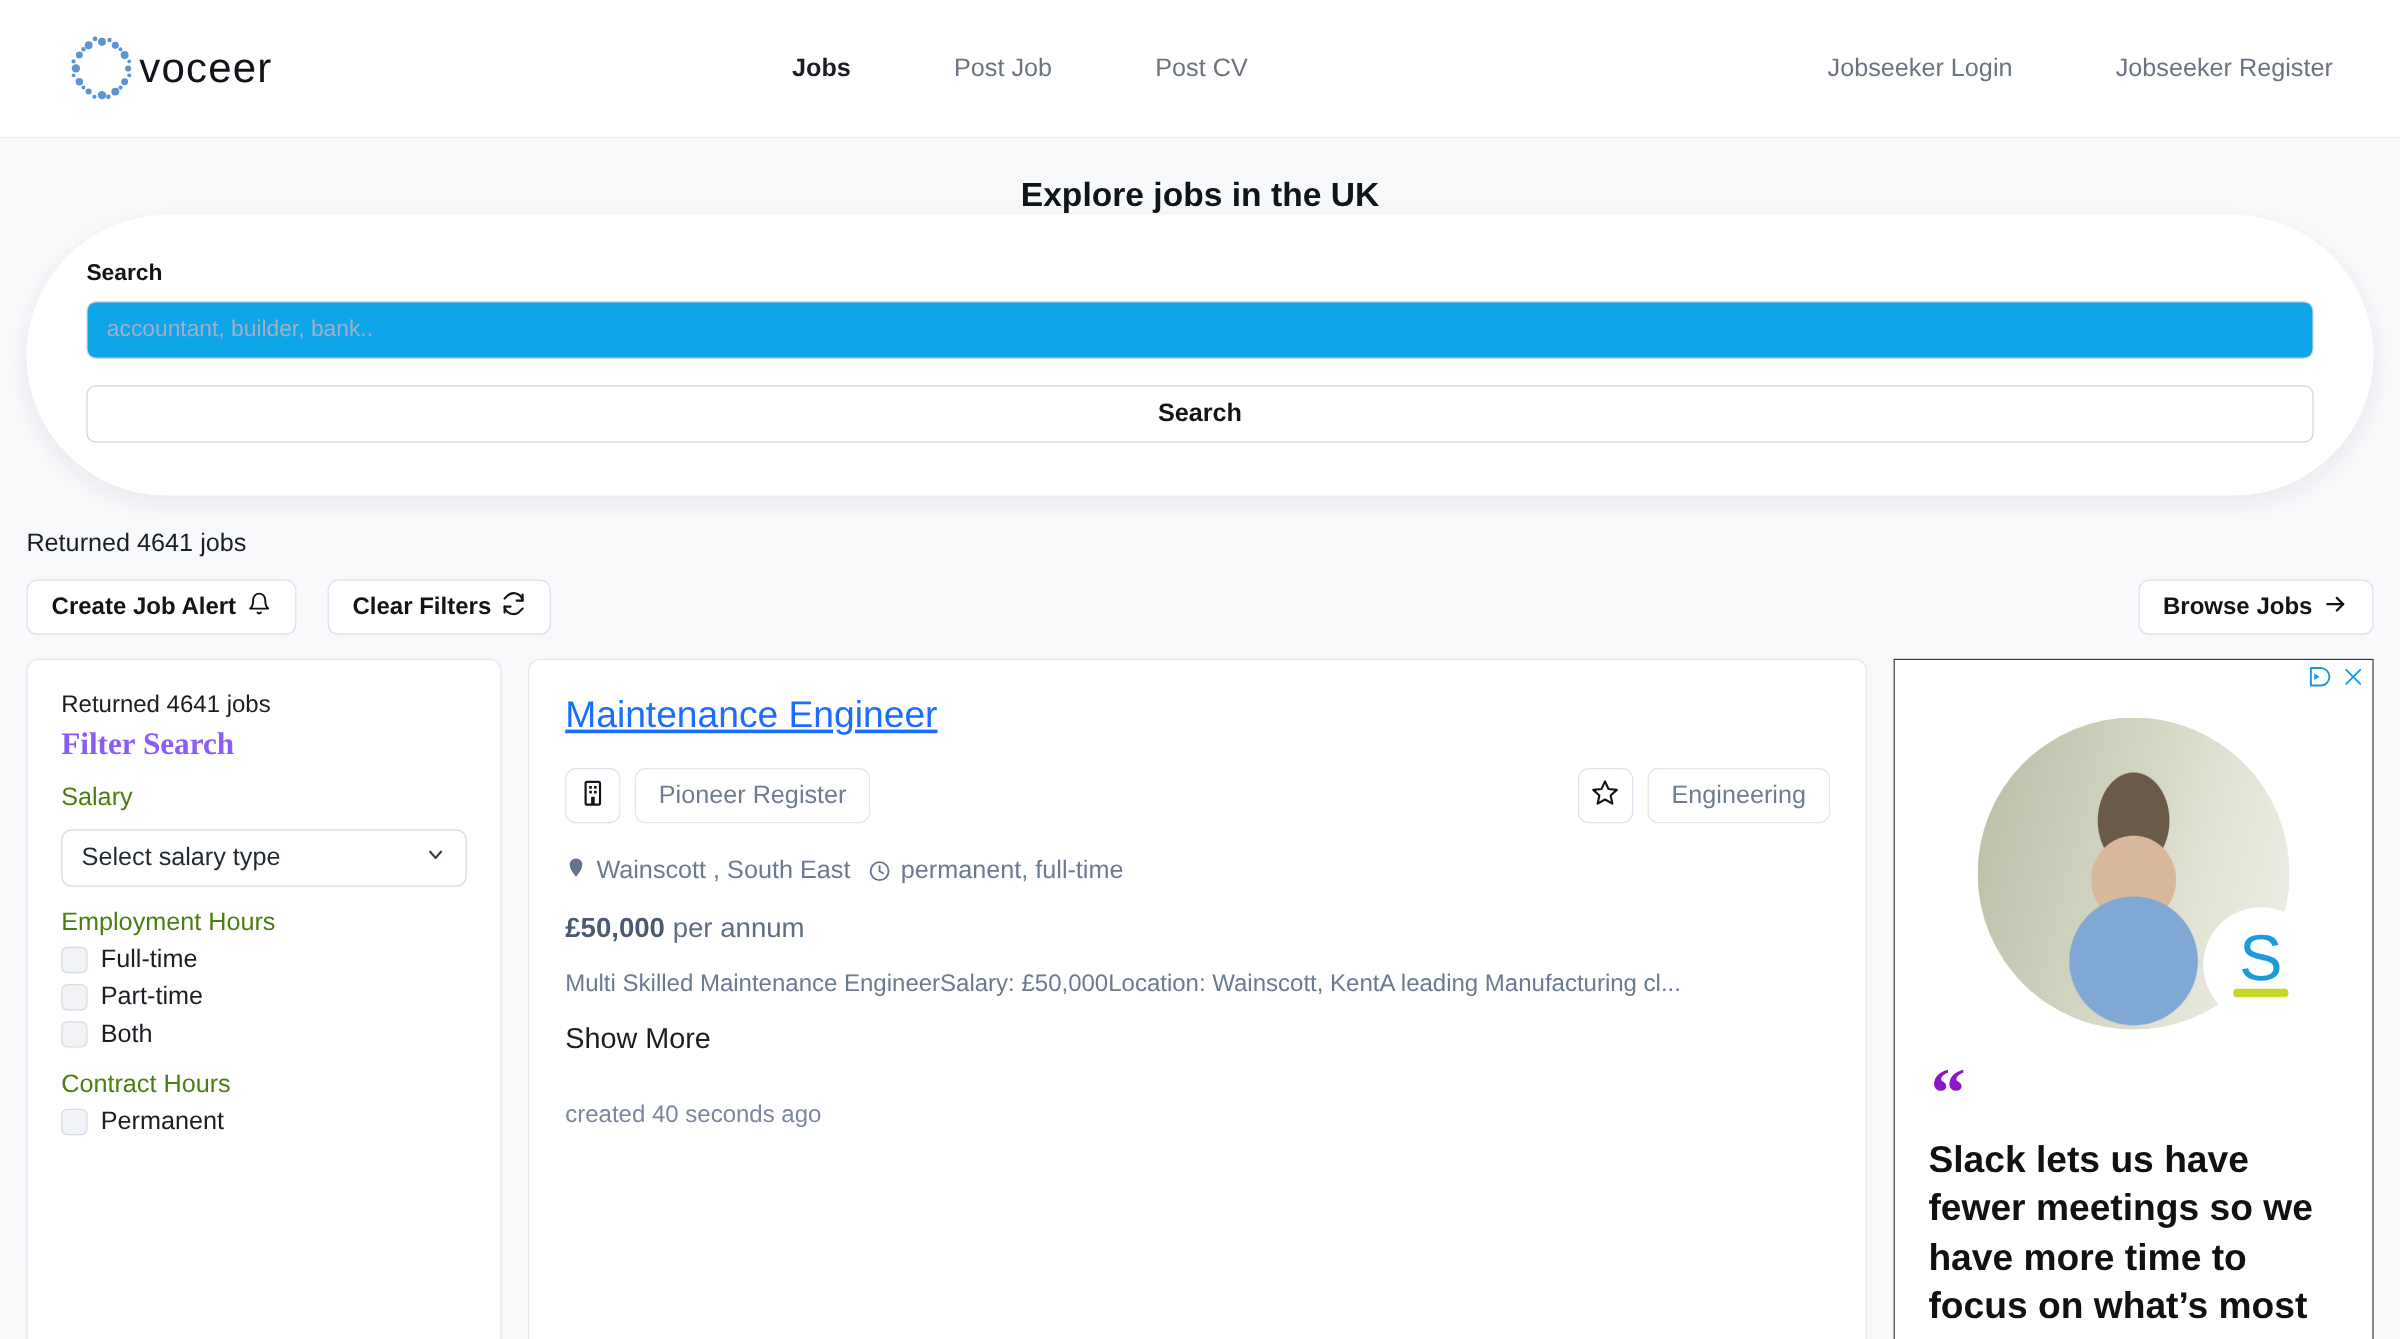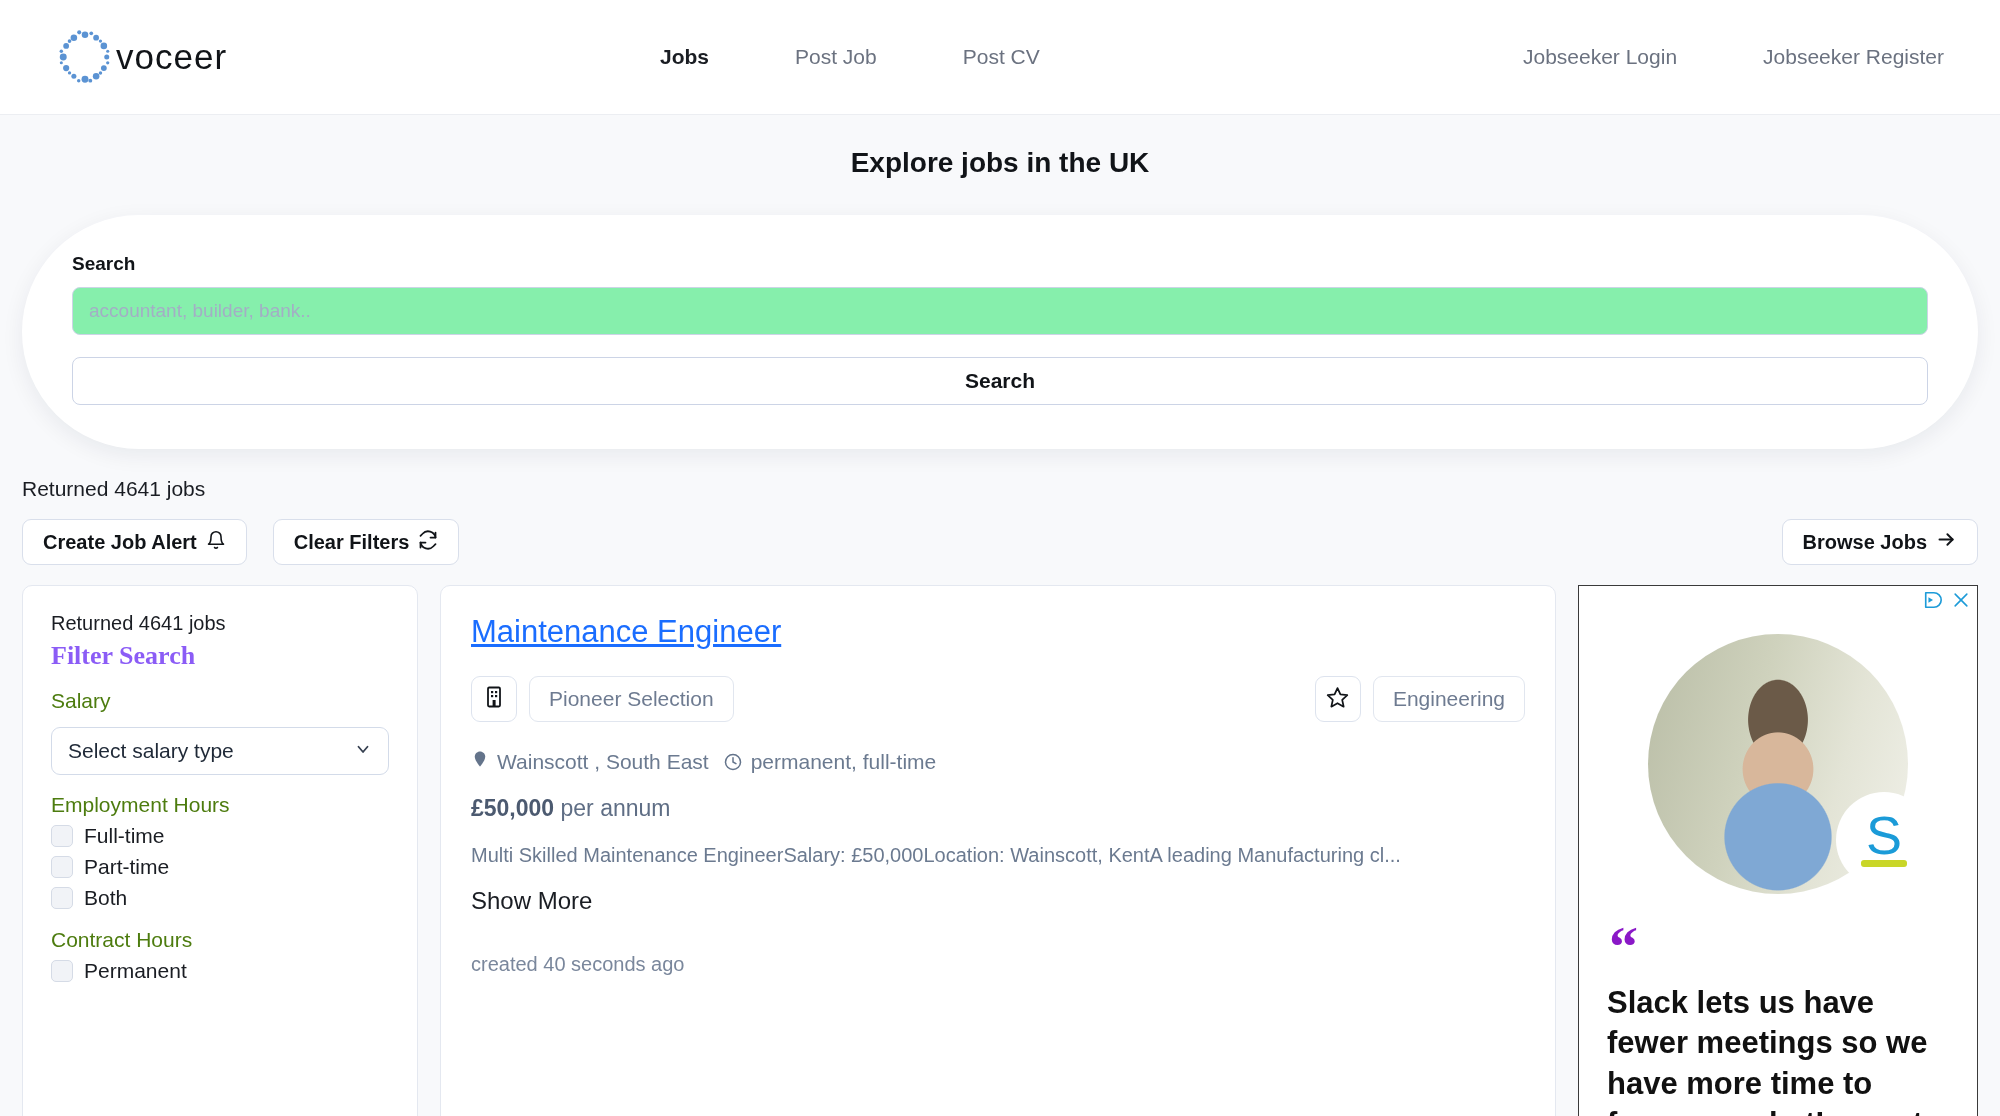--- a/index.html
+++ b/index.html
@@ -58,21 +58,20 @@
   }
   .nav-link.active { color: #1a1d23; font-weight: bold; }
 
   
   .hero-wrap { padding-top: 32px; }
   .hero-title {
     text-align: center;
     font-size: 28px;
     font-weight: bold;
     color: #111418;
-    margin-bottom: 36px;
   }
   .hero-card {
     margin: 0 22px;
     background: #ffffff;
     border-radius: 200px;
     box-shadow: 0 6px 22px rgba(20,30,60,.07);
     padding: 38px 50px 44px 50px;
   }
   .field-row {
     display: flex;
@@ -88,21 +87,21 @@
   }
   .text-input {
     width: 100%;
     height: 48px;
     border: 1px solid #ccd4e6;
     border-radius: 8px;
     padding: 16px 16px;
     font-size: 19px;
     font-family: "Liberation Sans", sans-serif;
     color: #334155;
-    background: #86efac;
+    background: #0ea5e9;
     outline: none;
   }
   .text-input::placeholder { color: #a3aec5; }
   .search-btn {
     margin-top: 22px;
     width: 100%;
     height: 48px;
     border: 1px solid #ccd4e6;
     border-radius: 8px;
     background: #fff;
@@ -532,21 +531,21 @@
               <rect x="6" y="2.5" width="12" height="19" rx="1.2"></rect>
               <rect x="9" y="6" width="2.2" height="2.2" fill="#111418" stroke="none"></rect>
               <rect x="13" y="6" width="2.2" height="2.2" fill="#111418" stroke="none"></rect>
               <rect x="9" y="10" width="2.2" height="2.2" fill="#111418" stroke="none"></rect>
               <rect x="13" y="10" width="2.2" height="2.2" fill="#111418" stroke="none"></rect>
               <rect x="10.6" y="15" width="3" height="6.5" fill="#111418" stroke="none"></rect>
             </svg>
           </span>
         </div>
 
-        <div class="chip">Pioneer Selection</div>
+        <div class="chip">Pioneer Register</div>
 
         <div class="chip-spacer"></div>
 
         <div class="icon-box">
           <span>
             <svg width="25" height="25" viewBox="0 0 24 24" fill="none" stroke="#111418" stroke-width="1.7" stroke-linejoin="round">
               <polygon points="12 3 14.8 9.1 21.4 9.8 16.5 14.3 17.9 20.8 12 17.5 6.1 20.8 7.5 14.3 2.6 9.8 9.2 9.1"></polygon>
             </svg>
           </span>
         </div>

